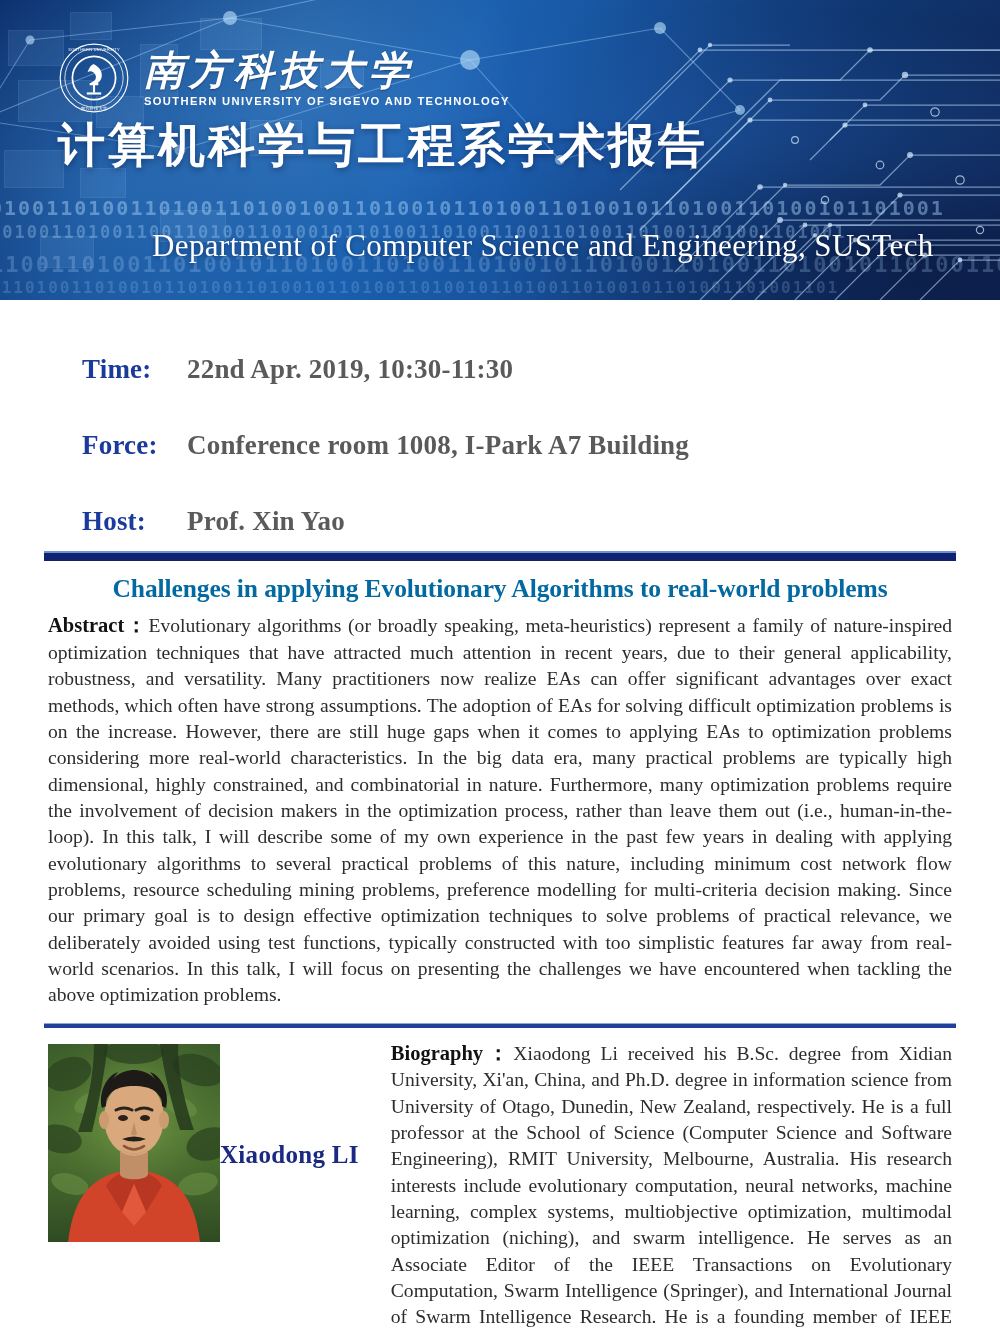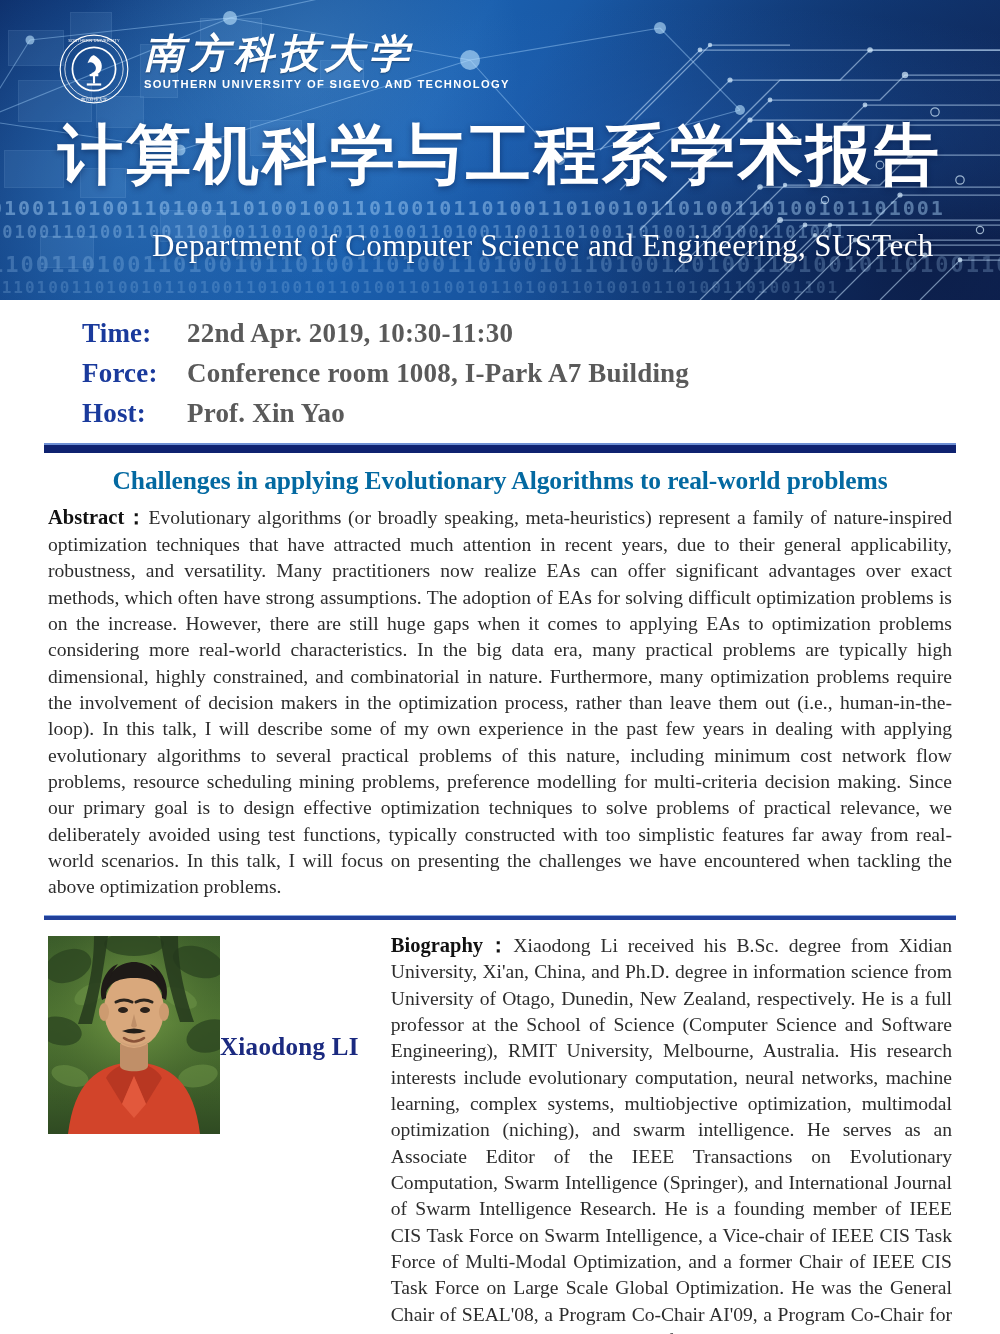--- a/index.html
+++ b/index.html
@@ -56,22 +56,23 @@
     position: absolute;
     top: 0; right: 0;
     width: 420px; height: 300px;
   }
   
   .netgraph { position:absolute; top:0; left:0; width:760px; height:210px; }
 
   .logo-wrap {
     position: absolute;
     left: 58px;
-    top: 33px;
+    top: 42px;
     display: flex;
+    align-items: center;
     gap: 14px;
     z-index: 6;
   }
   .seal {
     width: 72px; height: 72px;
     flex: 0 0 auto;
   }
   .logo-text { display: flex; flex-direction: column; }
   .logo-cn {
     font-family: "Liberation Serif", serif;
@@ -91,22 +92,22 @@
     letter-spacing: 1.35px;
     margin-top: 3px;
     white-space: nowrap;
   }
 
   .banner-title-cn {
     position: absolute;
     left: 58px;
     top: 122px;
     z-index: 6;
-    font-family: Liberation Sans, sans-serif;
-    font-size: 65px;
+    font-family: Liberation Serif, serif;
+    font-size: 47px;
     font-weight: bold;
     color: #ffffff;
     letter-spacing: 3px;
     line-height: 1;
     text-shadow: 0 2px 6px rgba(0,20,60,.45);
     white-space: nowrap;
   }
   .banner-title-en {
     position: absolute;
     left: 152px;
@@ -135,20 +136,21 @@
     font-size: 27px;
     font-weight: bold;
     color: #1a3a9c;
     letter-spacing: .2px;
   }
   .info-value {
     font-size: 27px;
     font-weight: bold;
     color: #5a5a5a;
     letter-spacing: .2px;
+    margin-top: 36px;
   }
 
   
   .rule-thick {
     height: 8px;
     background: #0f2270;
     margin: 14px 44px 0 44px;
     border-top: 2px solid #6e8fd4;
   }
   .rule-thin {

